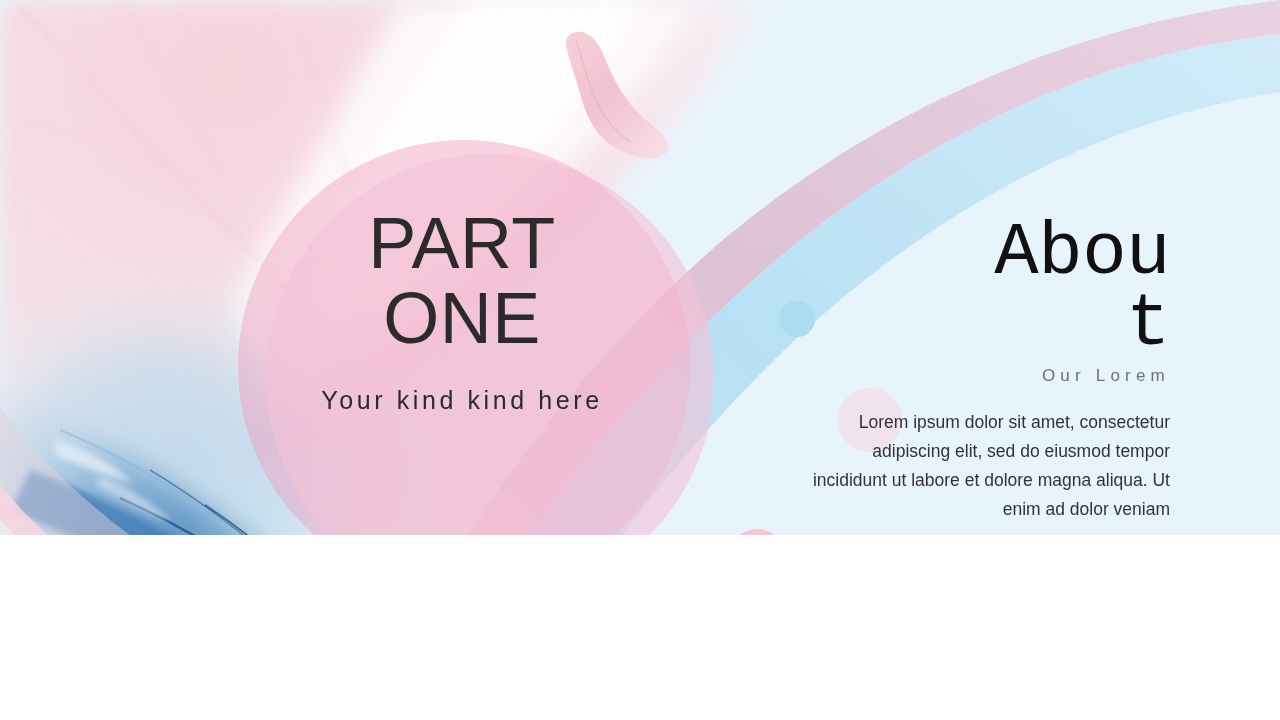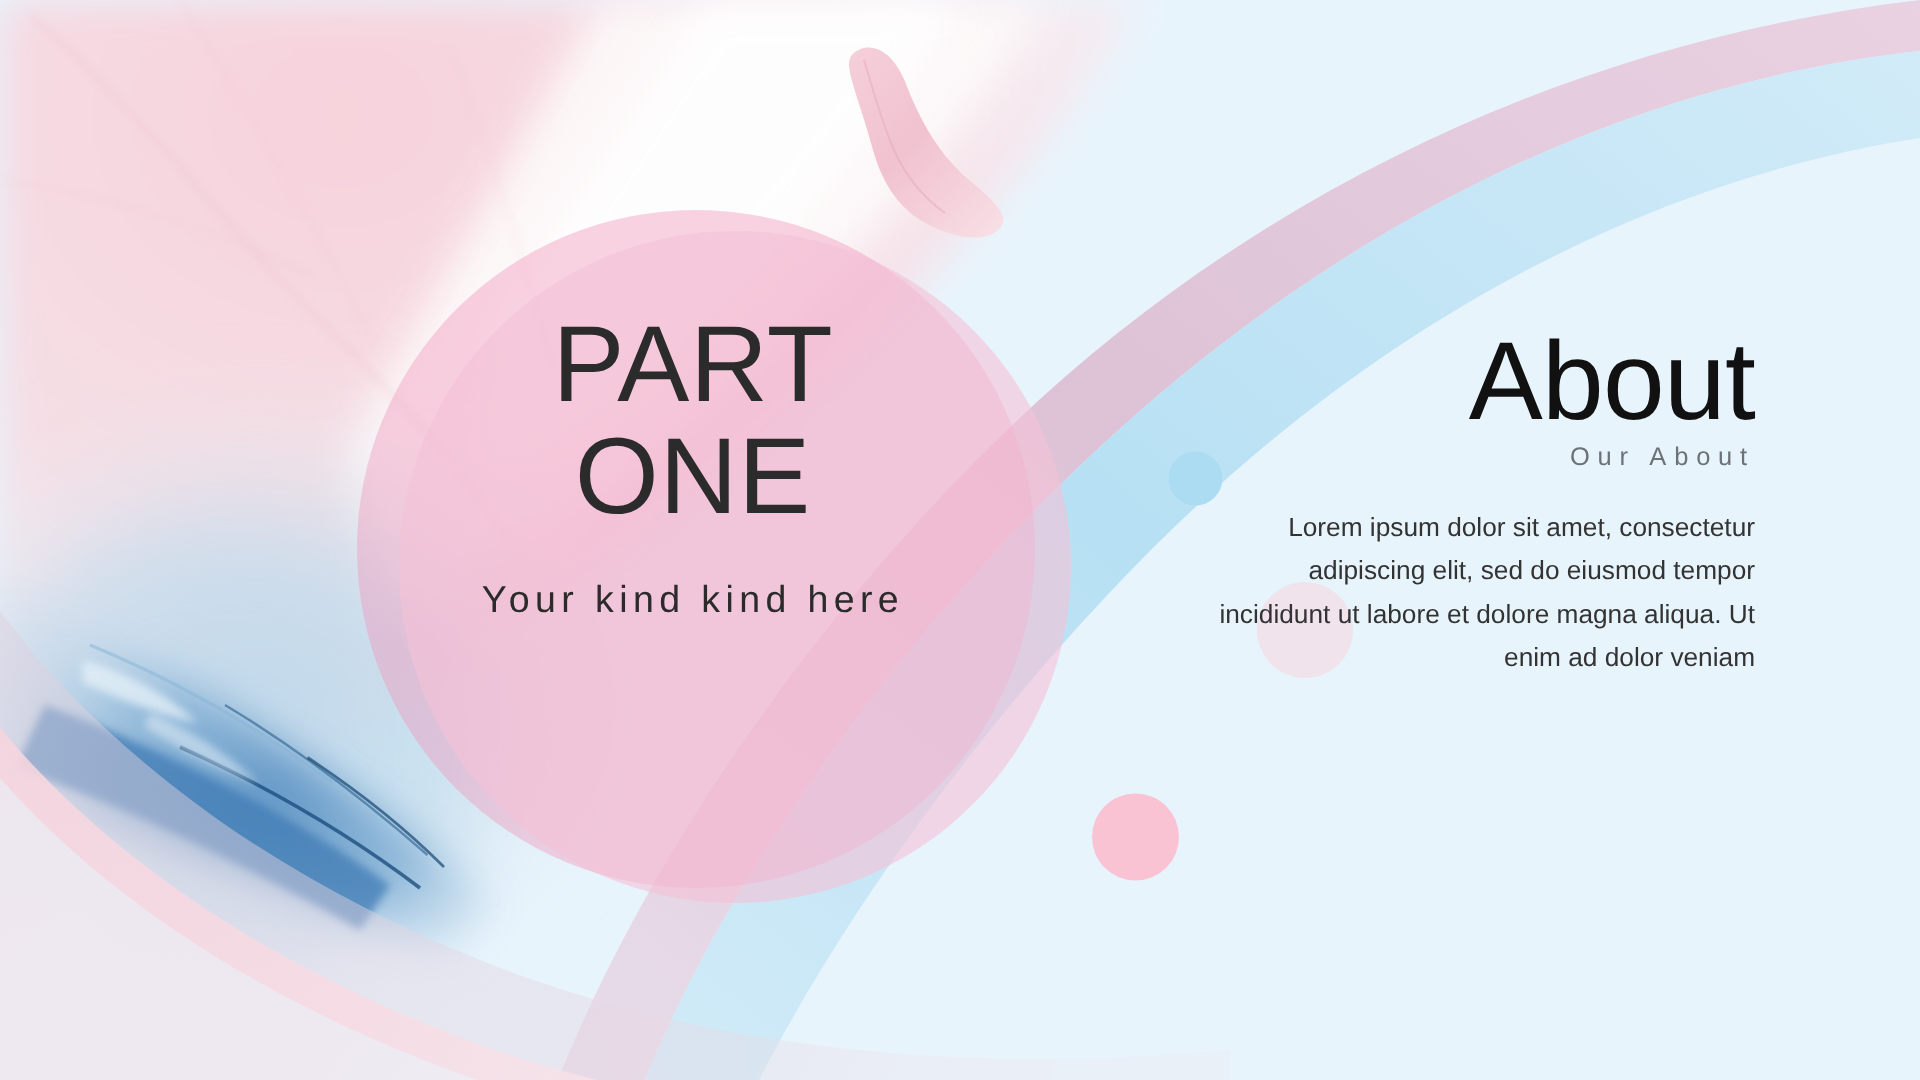--- a/index.html
+++ b/index.html
@@ -3,21 +3,21 @@
 <meta charset="utf-8">
 <style>
   html, body {
     margin: 0;
     padding: 0;
     background: #ffffff;
   }
   #slide {
     position: relative;
     width: 1280px;
-    height: 720px;
+    height: 535px;
     overflow: hidden;
     background: #fef9c3;
     font-family: "Liberation Sans", sans-serif;
   }
 
   
   #artwork {
     position: absolute;
     inset: 0;
     width: 1280px;
@@ -89,20 +89,21 @@
   #about-title {
     font-size: 74px;
     line-height: 0.96;
     font-weight: 400;
     color: #111111;
     margin: 0;
     width: 210px;
     margin-left: auto;
     word-break: break-all;
     letter-spacing: -0.5px;
+    font-family: Liberation Mono, monospace;
   }
   #about-sub {
     margin: 6px 0 0 0;
     font-size: 17px;
     letter-spacing: 5.2px;
     color: #6d7278;
     font-weight: 400;
   }
   #about-body {
     margin: 22px 0 0 0;
@@ -259,17 +260,17 @@
 ONE</h1>
     <div id="part-sub">Your kind kind here</div>
   </div>
 
   <div class="dot" id="dot-blue"></div>
   <div class="dot" id="dot-faint"></div>
   <div class="dot" id="dot-pink"></div>
 
   <div id="about-col">
     <h2 id="about-title">About</h2>
-    <div id="about-sub">Our About</div>
+    <div id="about-sub">Our Lorem</div>
     <p id="about-body">Lorem ipsum dolor sit amet, consectetur adipiscing elit, sed do eiusmod tempor incididunt ut labore et dolore magna aliqua. Ut enim ad dolor veniam</p>
   </div>
 
 </div>
 
 </body></html>

